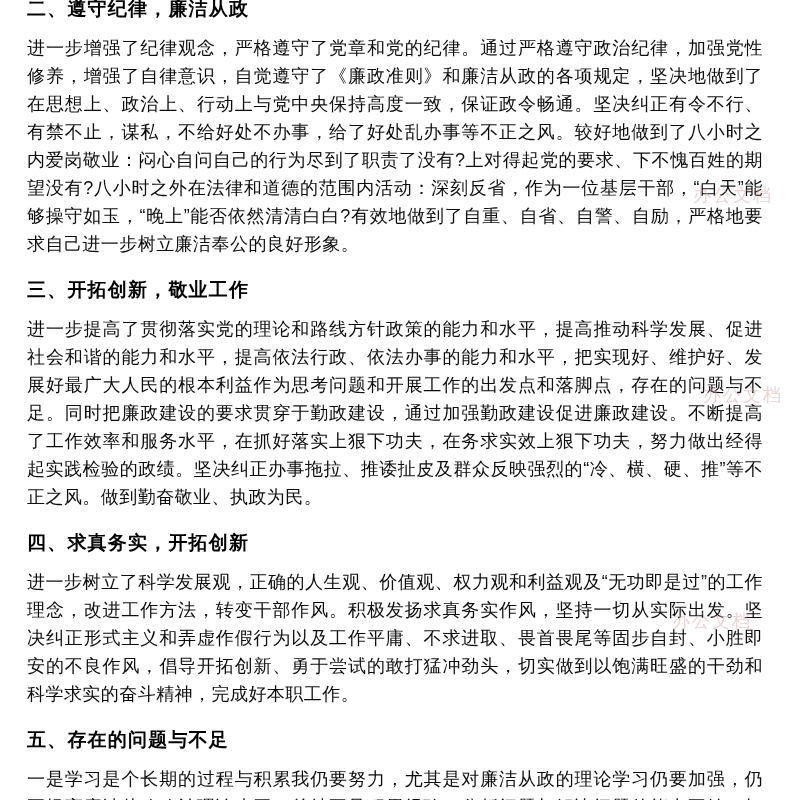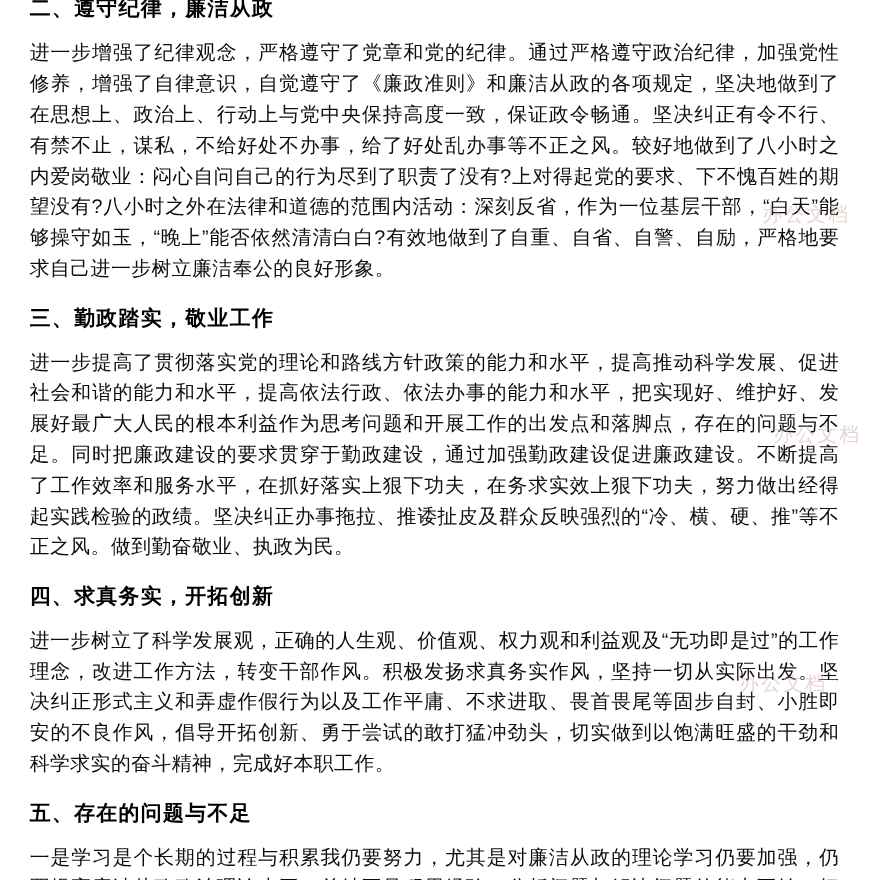--- a/index.html
+++ b/index.html
@@ -57,21 +57,21 @@
   .wm-3 { left: 672px; top: 609px; }
 </style>
 </head>
 <body>
 
 <div class="page">
 
   <h2 class="heading first">二、遵守纪律，廉洁从政</h2>
   <p class="body-text">进一步增强了纪律观念，严格遵守了党章和党的纪律。通过严格遵守政治纪律，加强党性修养，增强了自律意识，自觉遵守了《廉政准则》和廉洁从政的各项规定，坚决地做到了在思想上、政治上、行动上与党中央保持高度一致，保证政令畅通。坚决纠正有令不行、有禁不止，谋私，不给好处不办事，给了好处乱办事等不正之风。较好地做到了八小时之内爱岗敬业：闷心自问自己的行为尽到了职责了没有?上对得起党的要求、下不愧百姓的期望没有?八小时之外在法律和道德的范围内活动：深刻反省，作为一位基层干部，“白天”能够操守如玉，“晚上”能否依然清清白白?有效地做到了自重、自省、自警、自励，严格地要求自己进一步树立廉洁奉公的良好形象。</p>
 
-  <h2 class="heading">三、勤政踏实，敬业工作</h2>
+  <h2 class="heading">三、开拓创新，敬业工作</h2>
   <p class="body-text">进一步提高了贯彻落实党的理论和路线方针政策的能力和水平，提高推动科学发展、促进社会和谐的能力和水平，提高依法行政、依法办事的能力和水平，把实现好、维护好、发展好最广大人民的根本利益作为思考问题和开展工作的出发点和落脚点，存在的问题与不足。同时把廉政建设的要求贯穿于勤政建设，通过加强勤政建设促进廉政建设。不断提高了工作效率和服务水平，在抓好落实上狠下功夫，在务求实效上狠下功夫，努力做出经得起实践检验的政绩。坚决纠正办事拖拉、推诿扯皮及群众反映强烈的“冷、横、硬、推”等不正之风。做到勤奋敬业、执政为民。</p>
 
   <h2 class="heading">四、求真务实，开拓创新</h2>
   <p class="body-text">进一步树立了科学发展观，正确的人生观、价值观、权力观和利益观及“无功即是过”的工作理念，改进工作方法，转变干部作风。积极发扬求真务实作风，坚持一切从实际出发。坚决纠正形式主义和弄虚作假行为以及工作平庸、不求进取、畏首畏尾等固步自封、小胜即安的不良作风，倡导开拓创新、勇于尝试的敢打猛冲劲头，切实做到以饱满旺盛的干劲和科学求实的奋斗精神，完成好本职工作。</p>
 
   <h2 class="heading">五、存在的问题与不足</h2>
   <p class="body-text">一是学习是个长期的过程与积累我仍要努力，尤其是对廉洁从政的理论学习仍要加强，仍要提高廉洁从政政治理论水平，总结不足积累经验，分析问题与解决问题的能力不够，把握工作的能力欠缺，导致出现有时穷于应付，工作重点不够突出，工作的预见性、前瞻性、创新性不够，工作成效不够突出。二是深入基层，调查研究不够，导致工作的针对性不足，在解决群众关心的热点、难点问题上存在一定差距。三是对刚从事的各项工作尚处于学习摸索</p>
 
   <span class="watermark wm-1">办公文档</span>
   <span class="watermark wm-2">办公文档</span>

